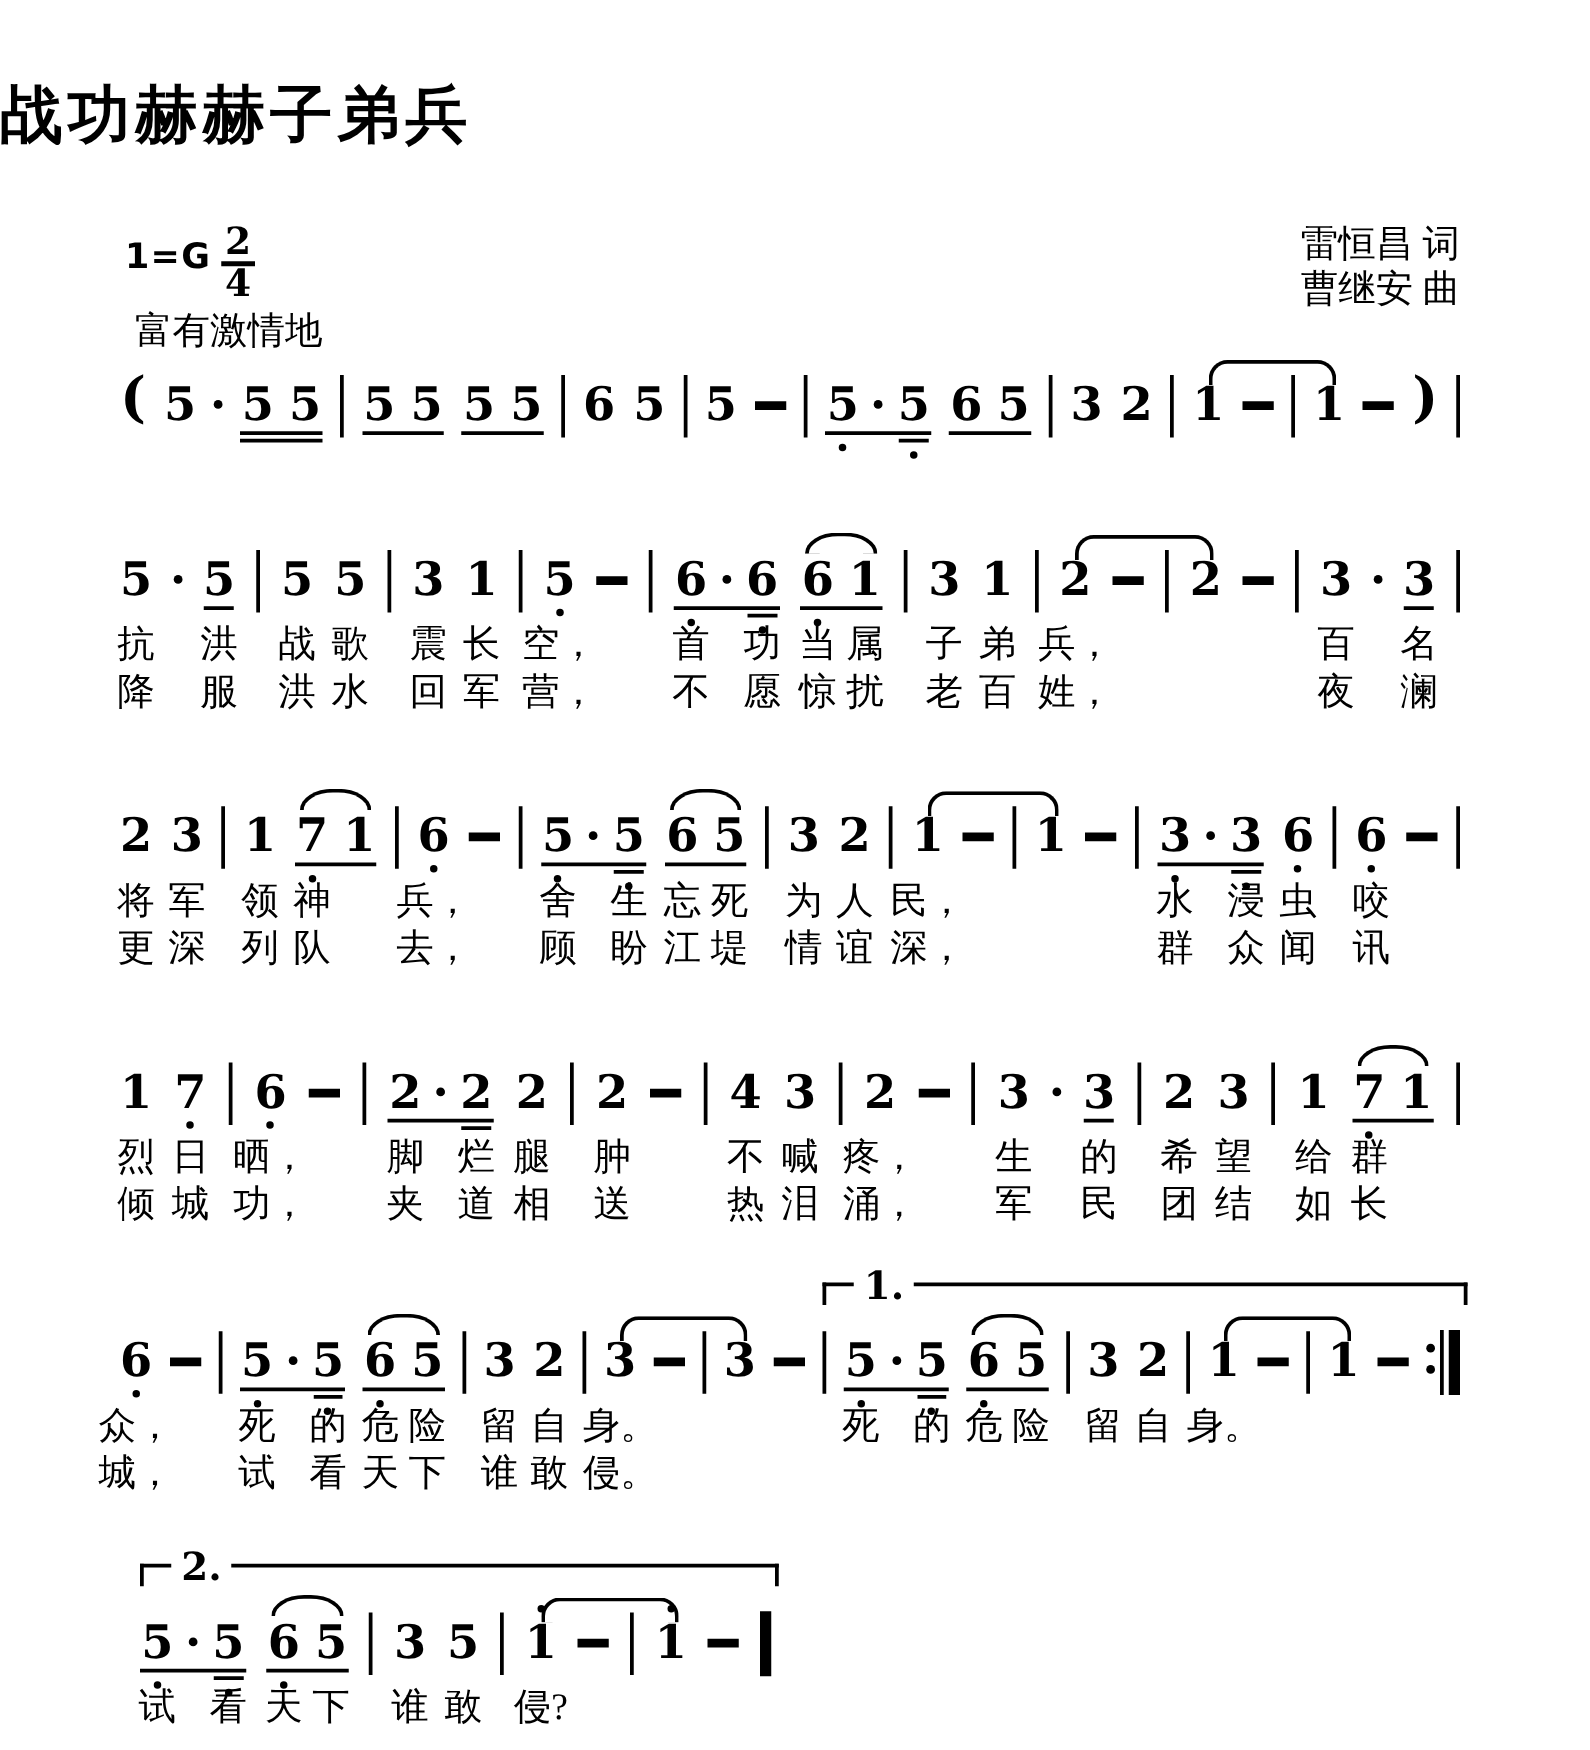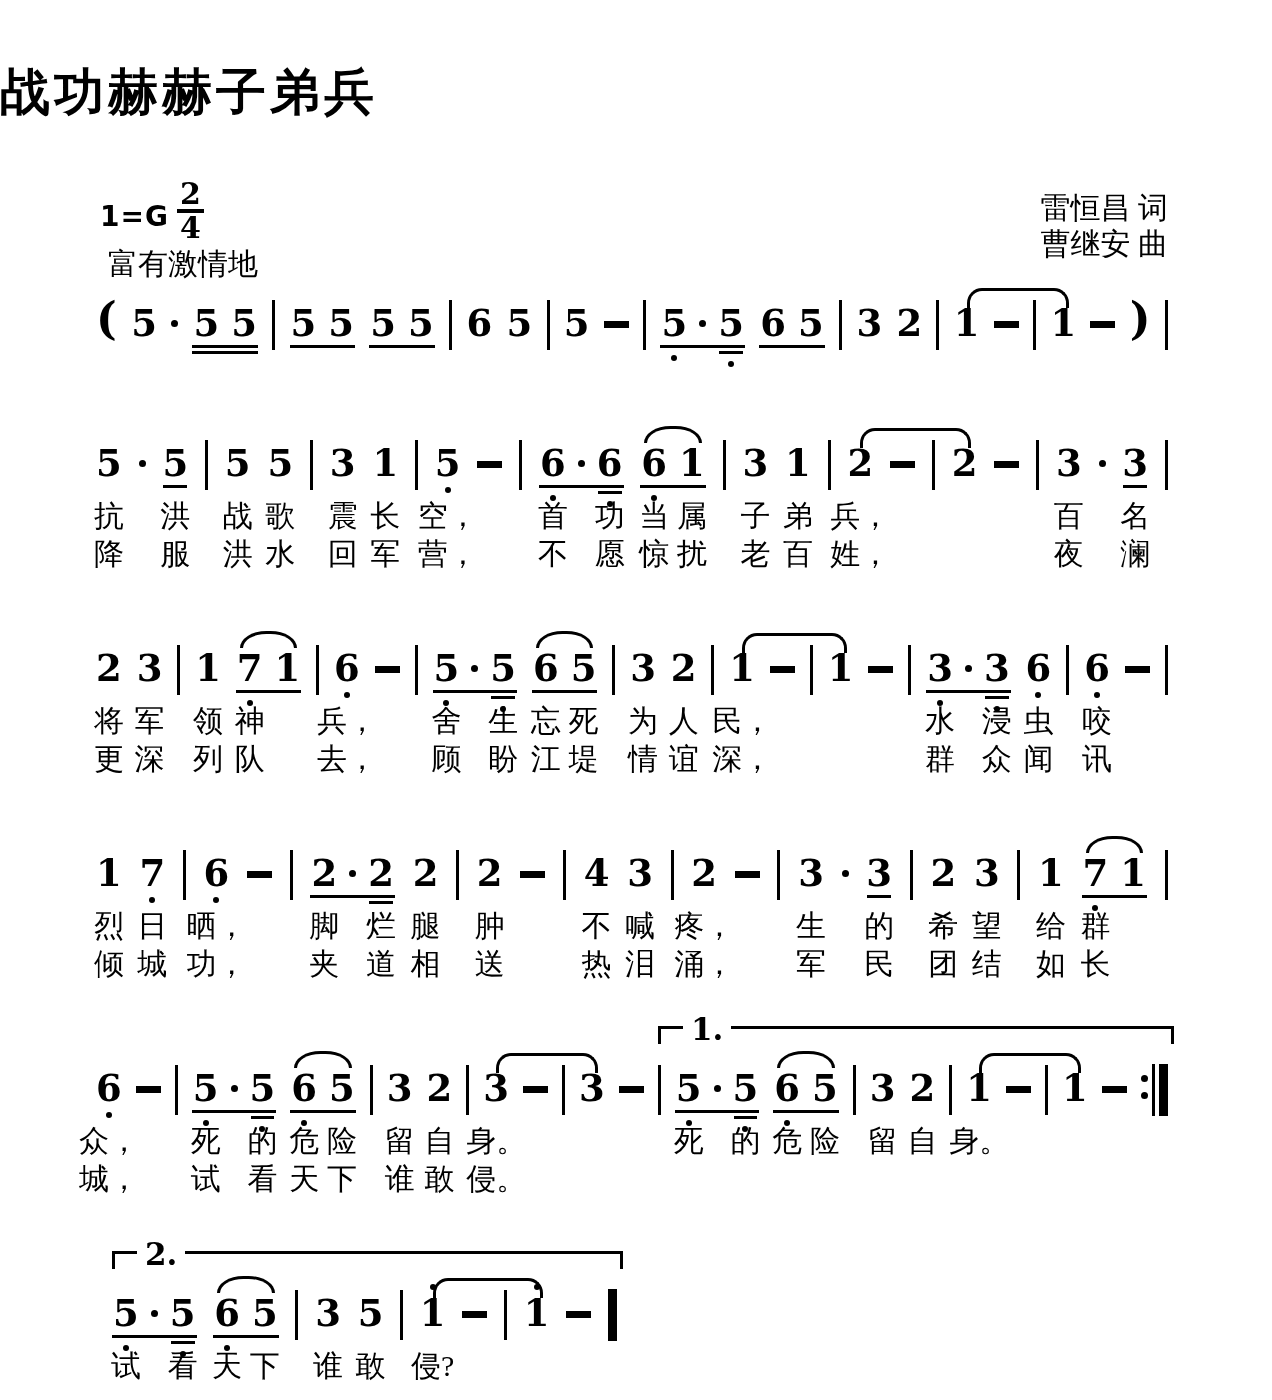--- a/index.html
+++ b/index.html
@@ -7,24 +7,24 @@
     width:1272px;height:1400px;position:relative;overflow:hidden;
     background:#ffffff;color:#000;
     font-family:"Liberation Serif","DejaVu Serif",serif;
   }
   .title{
     position:absolute;top:64px;left:0;width:100%;text-align:left;
     font-family:"DejaVu Serif",serif;font-weight:bold;font-size:50px;
     letter-spacing:4px;line-height:56px;
   }
   .keysig{position:absolute;left:100px;top:180px;display:flex;align-items:flex-start;gap:8px;}
-  .keysig .keytext{font-family:"DejaVu Sans",sans-serif;font-weight:bold;font-size:28px;line-height:34px;margin-top:20px;letter-spacing:1px;}
+  .keysig .keytext{font-family:"DejaVu Sans",sans-serif;font-weight:bold;font-size:28px;line-height:34px;margin-top:8px;letter-spacing:1px;}
   .frac{display:flex;flex-direction:column;align-items:center;font-family:"DejaVu Serif",serif;font-weight:bold;font-size:30px;line-height:28px;}
   .frac .bar{width:27px;height:4px;background:#000;margin:1px 0;}
-  .credits{position:absolute;right:104px;top:190px;text-align:right;font-size:30px;line-height:36px;}
+  .credits{position:absolute;right:104px;top:178px;text-align:right;font-size:30px;line-height:36px;}
   .tempo{position:absolute;left:108px;top:244px;font-size:30px;}
 
   .music-line{position:absolute;display:flex;justify-content:space-between;align-items:flex-start;}
 
   .n{position:relative;min-width:24px;height:56px;display:flex;justify-content:center;}
   .digit{display:block;margin-top:16px;height:40px;font-family:"DejaVu Serif",serif;
          font-weight:bold;font-size:37px;line-height:40px;}
   .xl{position:absolute;left:1px;right:1px;height:3px;background:#000;}
   .gl{position:absolute;left:0;right:0;height:3px;background:#000;}
   .lod{position:absolute;left:50%;transform:translateX(-50%);width:6px;height:6px;border-radius:50%;background:#000;}

